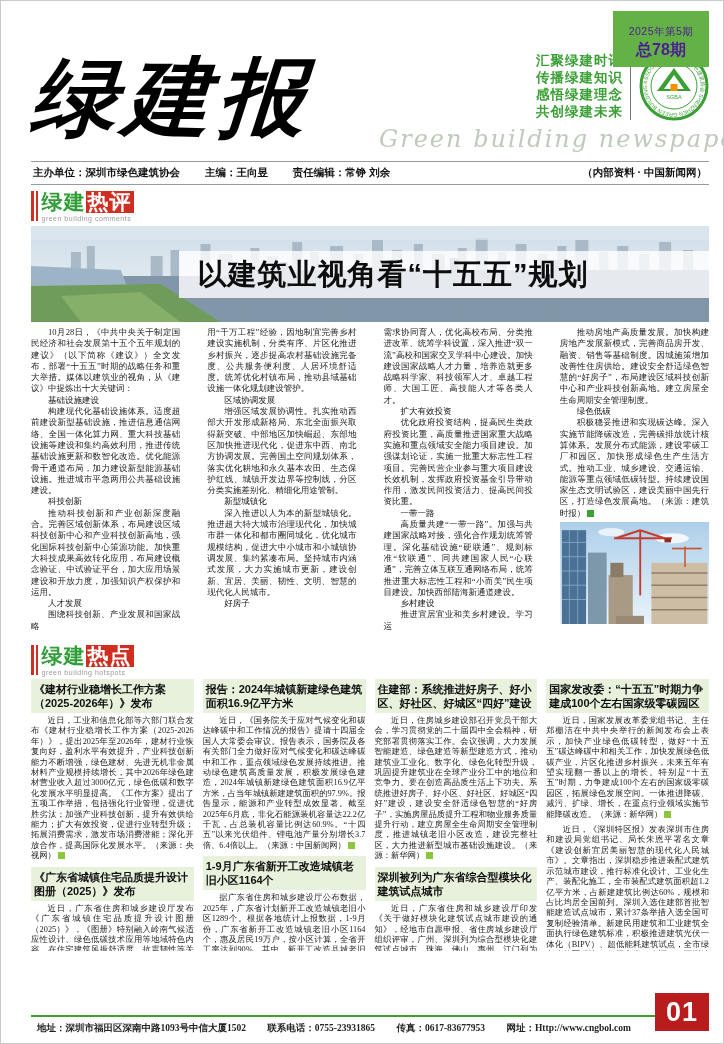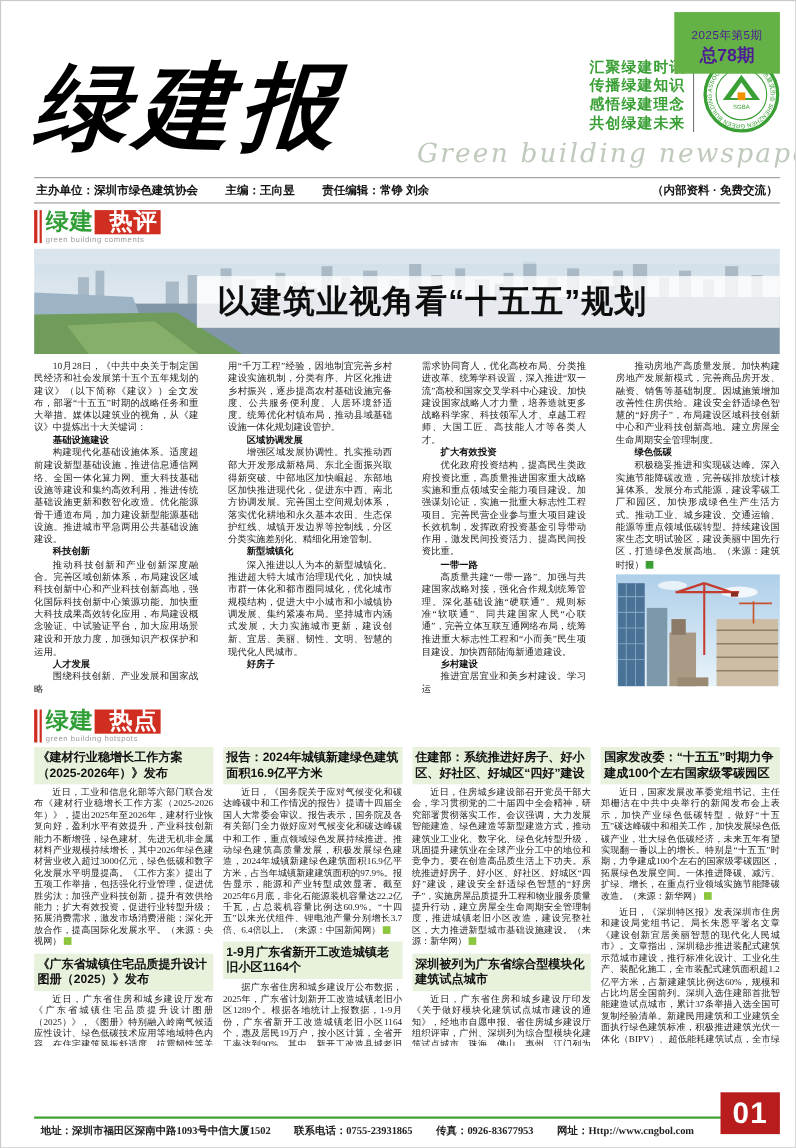--- a/index.html
+++ b/index.html
@@ -57,21 +57,21 @@
   }
   .pubbar .seg { margin-right: 22px; }
   
   .sec-label { display: flex; align-items: flex-start; margin-top: 6px; }
   .sec-bars { display: flex; margin-right: 4px; height: 30px; }
   .sec-bars .b1 { width: 3px; background: #cf2e21; margin-right: 2px; }
   .sec-bars .b2 { width: 1.5px; background: #cf2e21; }
   .sec-text { font-family: "Liberation Sans","DejaVu Sans",sans-serif; line-height: 1; }
   .sec-row { display: flex; align-items: flex-start; }
   .sec-green { color: #2f9e36; font-weight: bold; font-size: 21px; letter-spacing: 1px; }
-  .sec-red { color: #fff; background: #cf2e21; font-weight: bold; font-size: 21px; padding: 0 2px 1px 14px; letter-spacing: 1px; }
+  .sec-red { color: #fff; background: #cf2e21; font-weight: bold; font-size: 21px; padding: 0 2px 1px 2px; letter-spacing: 1px; }
   .sec-caption { font-size: 7px; color: #999; letter-spacing: .5px; margin-top: 2px; }
   
   .hero { position: relative; margin-top: 4px; height: 96px; overflow: hidden; }
   .hero svg { display: block; width: 100%; height: 100%; }
   .hero-band {
     position: absolute; left: 148px; right: 0; top: 25px; height: 47px;
     background: rgba(255,255,255,.8);
     display: flex; align-items: center; justify-content: center;
     padding-right: 130px;
     padding-left: 28px;
@@ -79,21 +79,21 @@
   .hero-headline {
     font-family: "Liberation Sans","DejaVu Sans",sans-serif;
     font-weight: 900; font-size: 29px; letter-spacing: 1px; color: #0d0d0d;
     white-space: nowrap;
   }
   
   .main-cols { margin-top: 5px; display: flex; gap: 27px; height: 312px; overflow: hidden; }
   .mcol { flex: 1; min-width: 0; font-size: 8.5px; line-height: 11.3px; text-align: justify; color: #222; }
   .mcol p { text-indent: 2em; }
   .mcol p.noindent { text-indent: 0; }
-  .mcol .mh { font-weight: bold; text-indent: 2em; color: #111; }
+  .mcol .mh { font-weight: normal; text-indent: 2em; color: #111; }
   .mphoto { margin-top: 3px; width: 100%; height: 102px; }
   .mphoto svg { width: 100%; height: 100%; display: block; }
   
   .hot-cols { margin-top: 3px; display: flex; gap: 9px; height: 272px; overflow: hidden; }
   .hcol { flex: 1; min-width: 0; }
   .hhead {
     background: #e7f1dc; color: #101010;
     font-family: "Liberation Sans","DejaVu Sans",sans-serif;
     font-weight: bold; font-size: 11px; line-height: 14px;
     padding: 3px 3px; margin-bottom: 3px;
@@ -156,21 +156,21 @@
       <div class="english-title">Green  building  newspaper</div>
     </div>
   </div>
 
   <div class="pubbar">
     <div>
       <span class="seg">主办单位：深圳市绿色建筑协会</span>
       <span class="seg">主编：王向昱</span>
       <span class="seg">责任编辑：常铮  刘余</span>
     </div>
-    <div>（内部资料  ·  免费交流）</div>
+    <div>（内部资料  ·  中国新闻网）</div>
   </div>
 
   <div class="sec-label">
     <div class="sec-bars">
         <div class="b1"></div>
         <div class="b2"></div>
       </div>
     <div class="sec-text">
       <div class="sec-row">
         <span class="sec-green">绿建</span>
@@ -345,26 +345,26 @@
       <p class="hbody"><span>据广东省住房和城乡建设厅公布数据，2025年，广东省计划新开工改造城镇老旧小区1289个。根据各地统计上报数据，1-9月份，广东省新开工改造城镇老旧小区1164个，惠及居民19万户，按小区计算，全省开工率达到90%。其中，新开工改造县城老旧小区289个，惠及居民1.74万户。分地区看，广州、深圳、珠海、汕头、佛山、河源、梅州、东莞、江门、阳江、湛江、茂名、肇庆、清远、揭阳、云浮等16个地市开工率达到100%。韶关、惠州、汕尾、中山、潮州等5个地市正加快推进项目前期工作，奋力追赶全省平均进度。（来源：广东省住建厅）</span></p>
     </div>
     <div class="hcol">
       <div class="hhead">住建部：系统推进好房子、好小区、好社区、好城区“四好”建设</div>
       <p class="hbody"><span>近日，住房城乡建设部召开党员干部大会，学习贯彻党的二十届四中全会精神，研究部署贯彻落实工作。会议强调，大力发展智能建造、绿色建造等新型建造方式，推动建筑业工业化、数字化、绿色化转型升级，巩固提升建筑业在全球产业分工中的地位和竞争力。要在创造高品质生活上下功夫。系统推进好房子、好小区、好社区、好城区“四好”建设，建设安全舒适绿色智慧的“好房子”，实施房屋品质提升工程和物业服务质量提升行动，建立房屋全生命周期安全管理制度，推进城镇老旧小区改造，建设完整社区，大力推进新型城市基础设施建设。（来源：新华网）</span><span class="end-icon lt"></span></p>
       <div class="hhead">深圳被列为广东省综合型模块化建筑试点城市</div>
       <p class="hbody"><span>近日，广东省住房和城乡建设厅印发《关于做好模块化建筑试点城市建设的通知》，经地市自愿申报、省住房城乡建设厅组织评审，广州、深圳列为综合型模块化建筑试点城市，珠海、佛山、惠州、江门列为生产型模块化建筑试点城市，试点期至2028年底。试点城市要认真制定试点实施方案，并于9月底前印发实施。要建立健全统筹协调机制，加大政策支持力度，结合实际推动打造模块化建筑应用典范、完善产业链供应链、强化技术标准支撑、健全工程组织和监管模式、深化粤港澳建筑业协同，有序推进各项试点任务落实。（来源：广东省住建厅）</span></p>
     </div>
     <div class="hcol">
       <div class="hhead">国家发改委：“十五五”时期力争建成100个左右国家级零碳园区</div>
-      <p class="hbody"><span>近日，国家发展改革委党组书记、主任郑栅洁在中共中央举行的新闻发布会上表示，加快产业绿色低碳转型，做好“十五五”碳达峰碳中和相关工作，加快发展绿色低碳产业，壮大绿色低碳经济，未来五年有望实现翻一番以上的增长。特别是“十五五”时期，力争建成100个左右的国家级零碳园区，拓展绿色发展空间。一体推进降碳、减污、扩绿、增长，在重点行业领域实施节能降碳改造。（来源：新华网）</span><span class="end-icon lt"></span></p>
+      <p class="hbody"><span>近日，国家发展改革委党组书记、主任郑栅洁在中共中央举行的新闻发布会上表示，加快产业绿色低碳转型，做好“十五五”碳达峰碳中和相关工作，加快发展绿色低碳产业，片区化推进乡村振兴，未来五年有望实现翻一番以上的增长。特别是“十五五”时期，力争建成100个左右的国家级零碳园区，拓展绿色发展空间。一体推进降碳、减污、扩绿、增长，在重点行业领域实施节能降碳改造。（来源：新华网）</span><span class="end-icon lt"></span></p>
       <p class="hbody"><span>近日，《深圳特区报》发表深圳市住房和建设局党组书记、局长朱恩平署名文章《建设创新宜居美丽智慧的现代化人民城市》。文章指出，深圳稳步推进装配式建筑示范城市建设，推行标准化设计、工业化生产、装配化施工，全市装配式建筑面积超1.2亿平方米，占新建建筑比例达60%，规模和占比均居全国前列。深圳入选住建部首批智能建造试点城市，累计37条举措入选全国可复制经验清单。新建民用建筑和工业建筑全面执行绿色建筑标准，积极推进建筑光伏一体化（BIPV）、超低能耗建筑试点，全市绿色建筑面积达2.3亿平方米。来源：（深圳特区报）</span><span class="end-icon"></span></p>
     </div>
   </div>
 
   <div class="footer">
     <span>地址：深圳市福田区深南中路1093号中信大厦1502</span>
     <span>联系电话：0755-23931865</span>
-    <span>传真：0926-83677953</span>
+    <span>传真：0617-83677953</span>
     <span>网址：Http://www.cngbol.com</span>
   </div>
   <div class="page-num">01</div>
 
 </div>
 
 </body></html>

